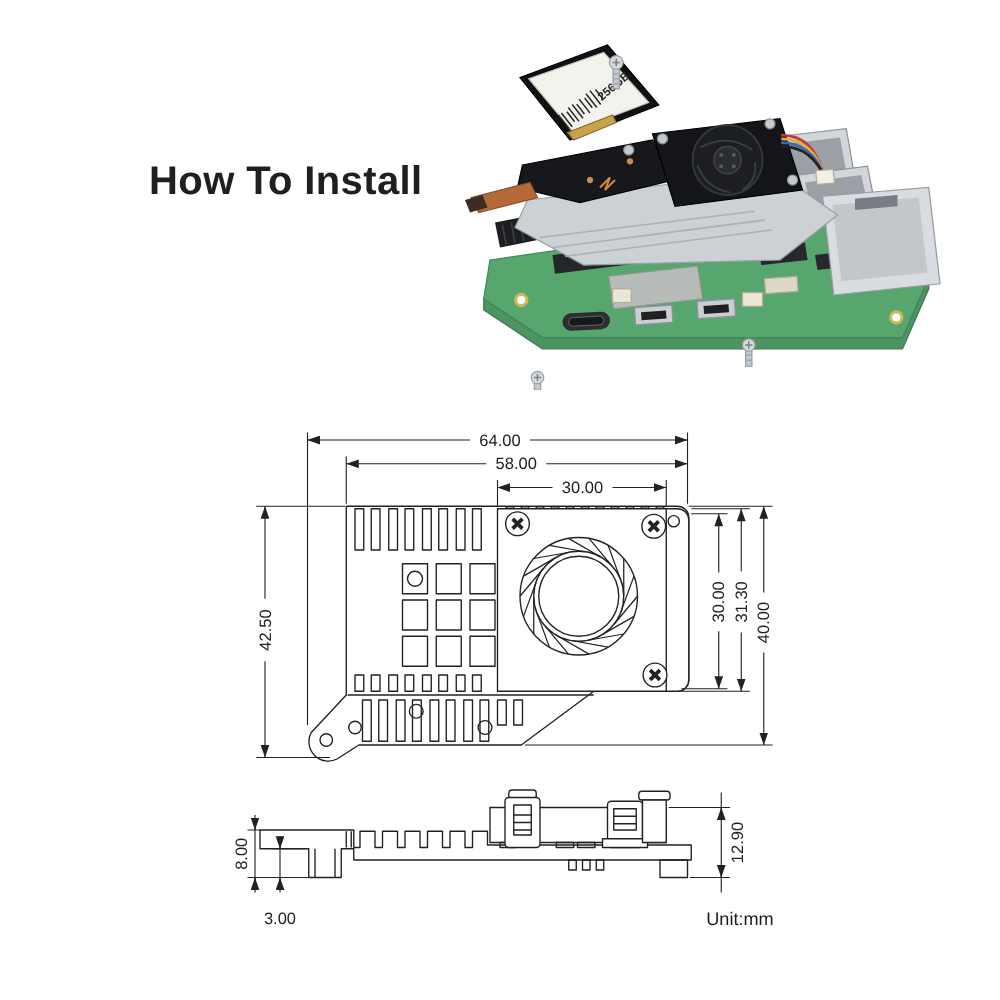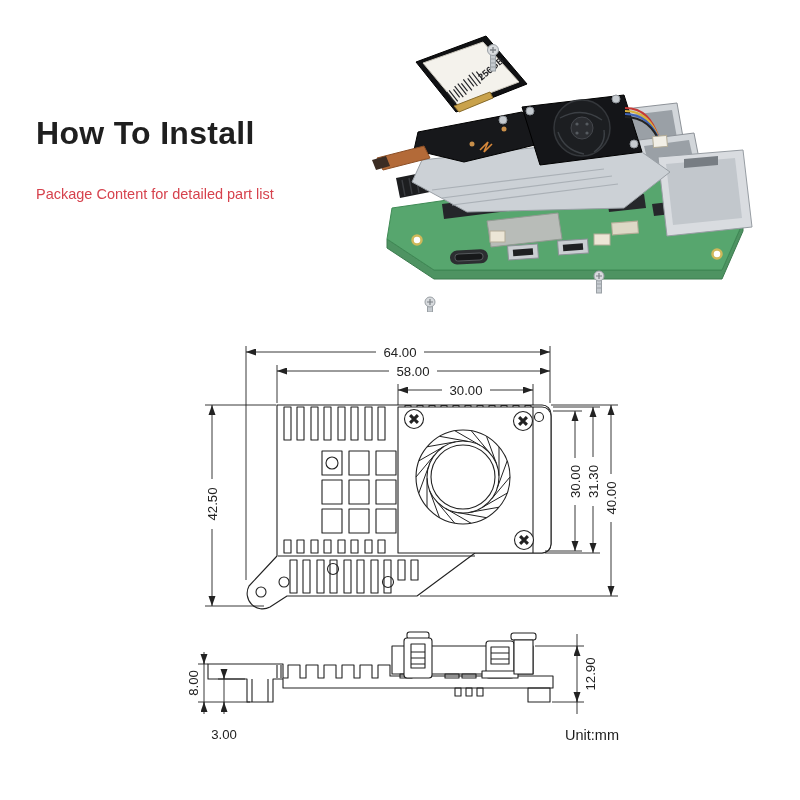--- a/index.html
+++ b/index.html
@@ -1,20 +1,20 @@
 <!DOCTYPE html>
 <html><head>
 <meta charset="utf-8">
 <style>
   html,body{margin:0;padding:0;}
   body{
     width:800px;height:800px;background:#ffffff;position:relative;overflow:hidden;
     font-family:"Liberation Sans",sans-serif;
   }
-  .intro{position:absolute;left:36px;top:114px;width:302px;text-align:left;}
+  .intro{position:absolute;left:36px;top:125px;width:302px;text-align:right;}
   .intro h1{
     margin:0;font-size:32px;line-height:38px;font-weight:700;color:#1f1f1f;letter-spacing:.3px;
   }
   .intro .note{
     margin:14px 0 0 0;font-size:14.5px;line-height:19px;font-weight:500;color:#d6424d;
   }
   svg{display:block;}
   svg text{font-family:"Liberation Sans",sans-serif;}
   .photo-svg{position:absolute;left:372px;top:12px;}
   .drawing-svg{position:absolute;left:0;top:330px;}
@@ -24,21 +24,20 @@
 </style>
 </head>
 <body>
 
 <div class="page">
 
   <header class="intro">
     <h1>How To Install</h1>
     <p class="note">
       <br>
-      <span>Package Content for detailed part list</span>
     </p>
   </header>
 
   <svg class="photo-svg" width="410" height="300" viewBox="0 0 410 300">
 
     <g>
       <path d="M15,227 L62,258 L350,258 L371,210 L371,219 L350,267 L62,267 L15,236 Z" fill="#4e9362" stroke="#3c7a4e" stroke-width="1"></path>
       <path d="M20,196 L290,157 L371,210 L350,258 L62,258 L15,227 Z" fill="#57a66e" stroke="#3f8a55" stroke-width="1"></path>
       <circle cx="45" cy="228" r="4.5" fill="#ffffff" stroke="#cfb85a" stroke-width="2.5"></circle>
       <circle cx="270" cy="170" r="4.5" fill="#ffffff" stroke="#cfb85a" stroke-width="2.5"></circle>

